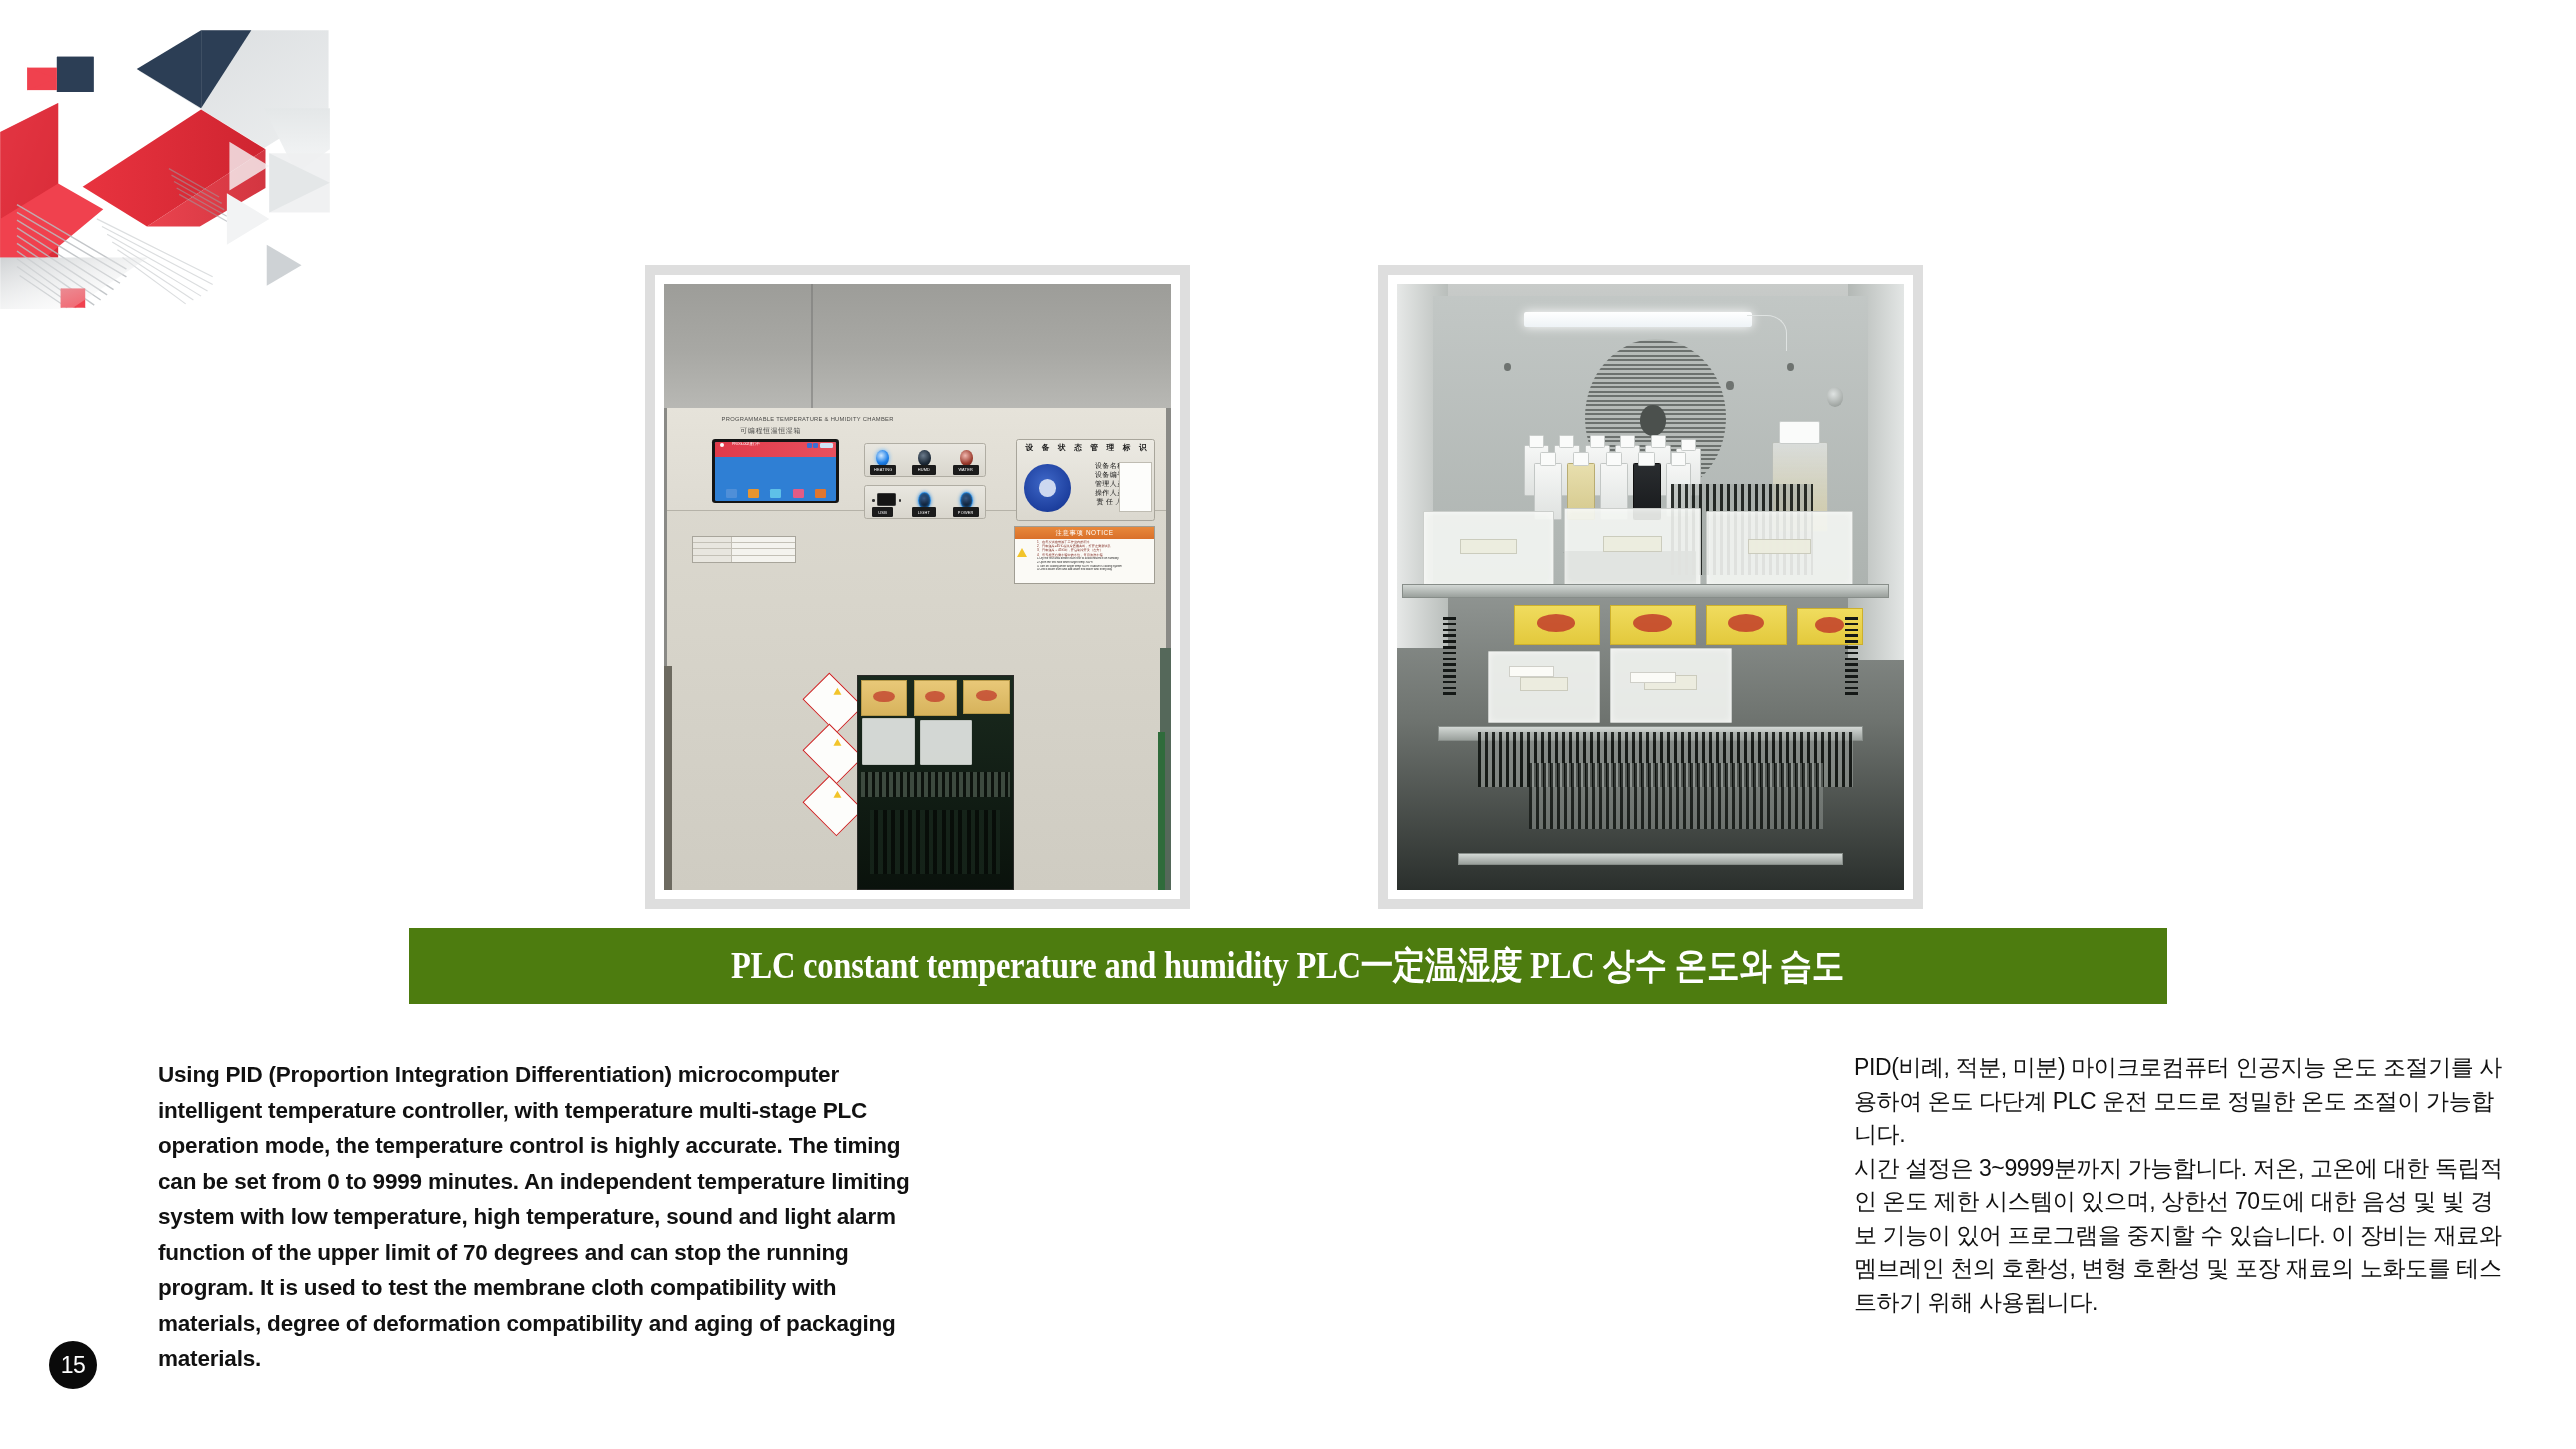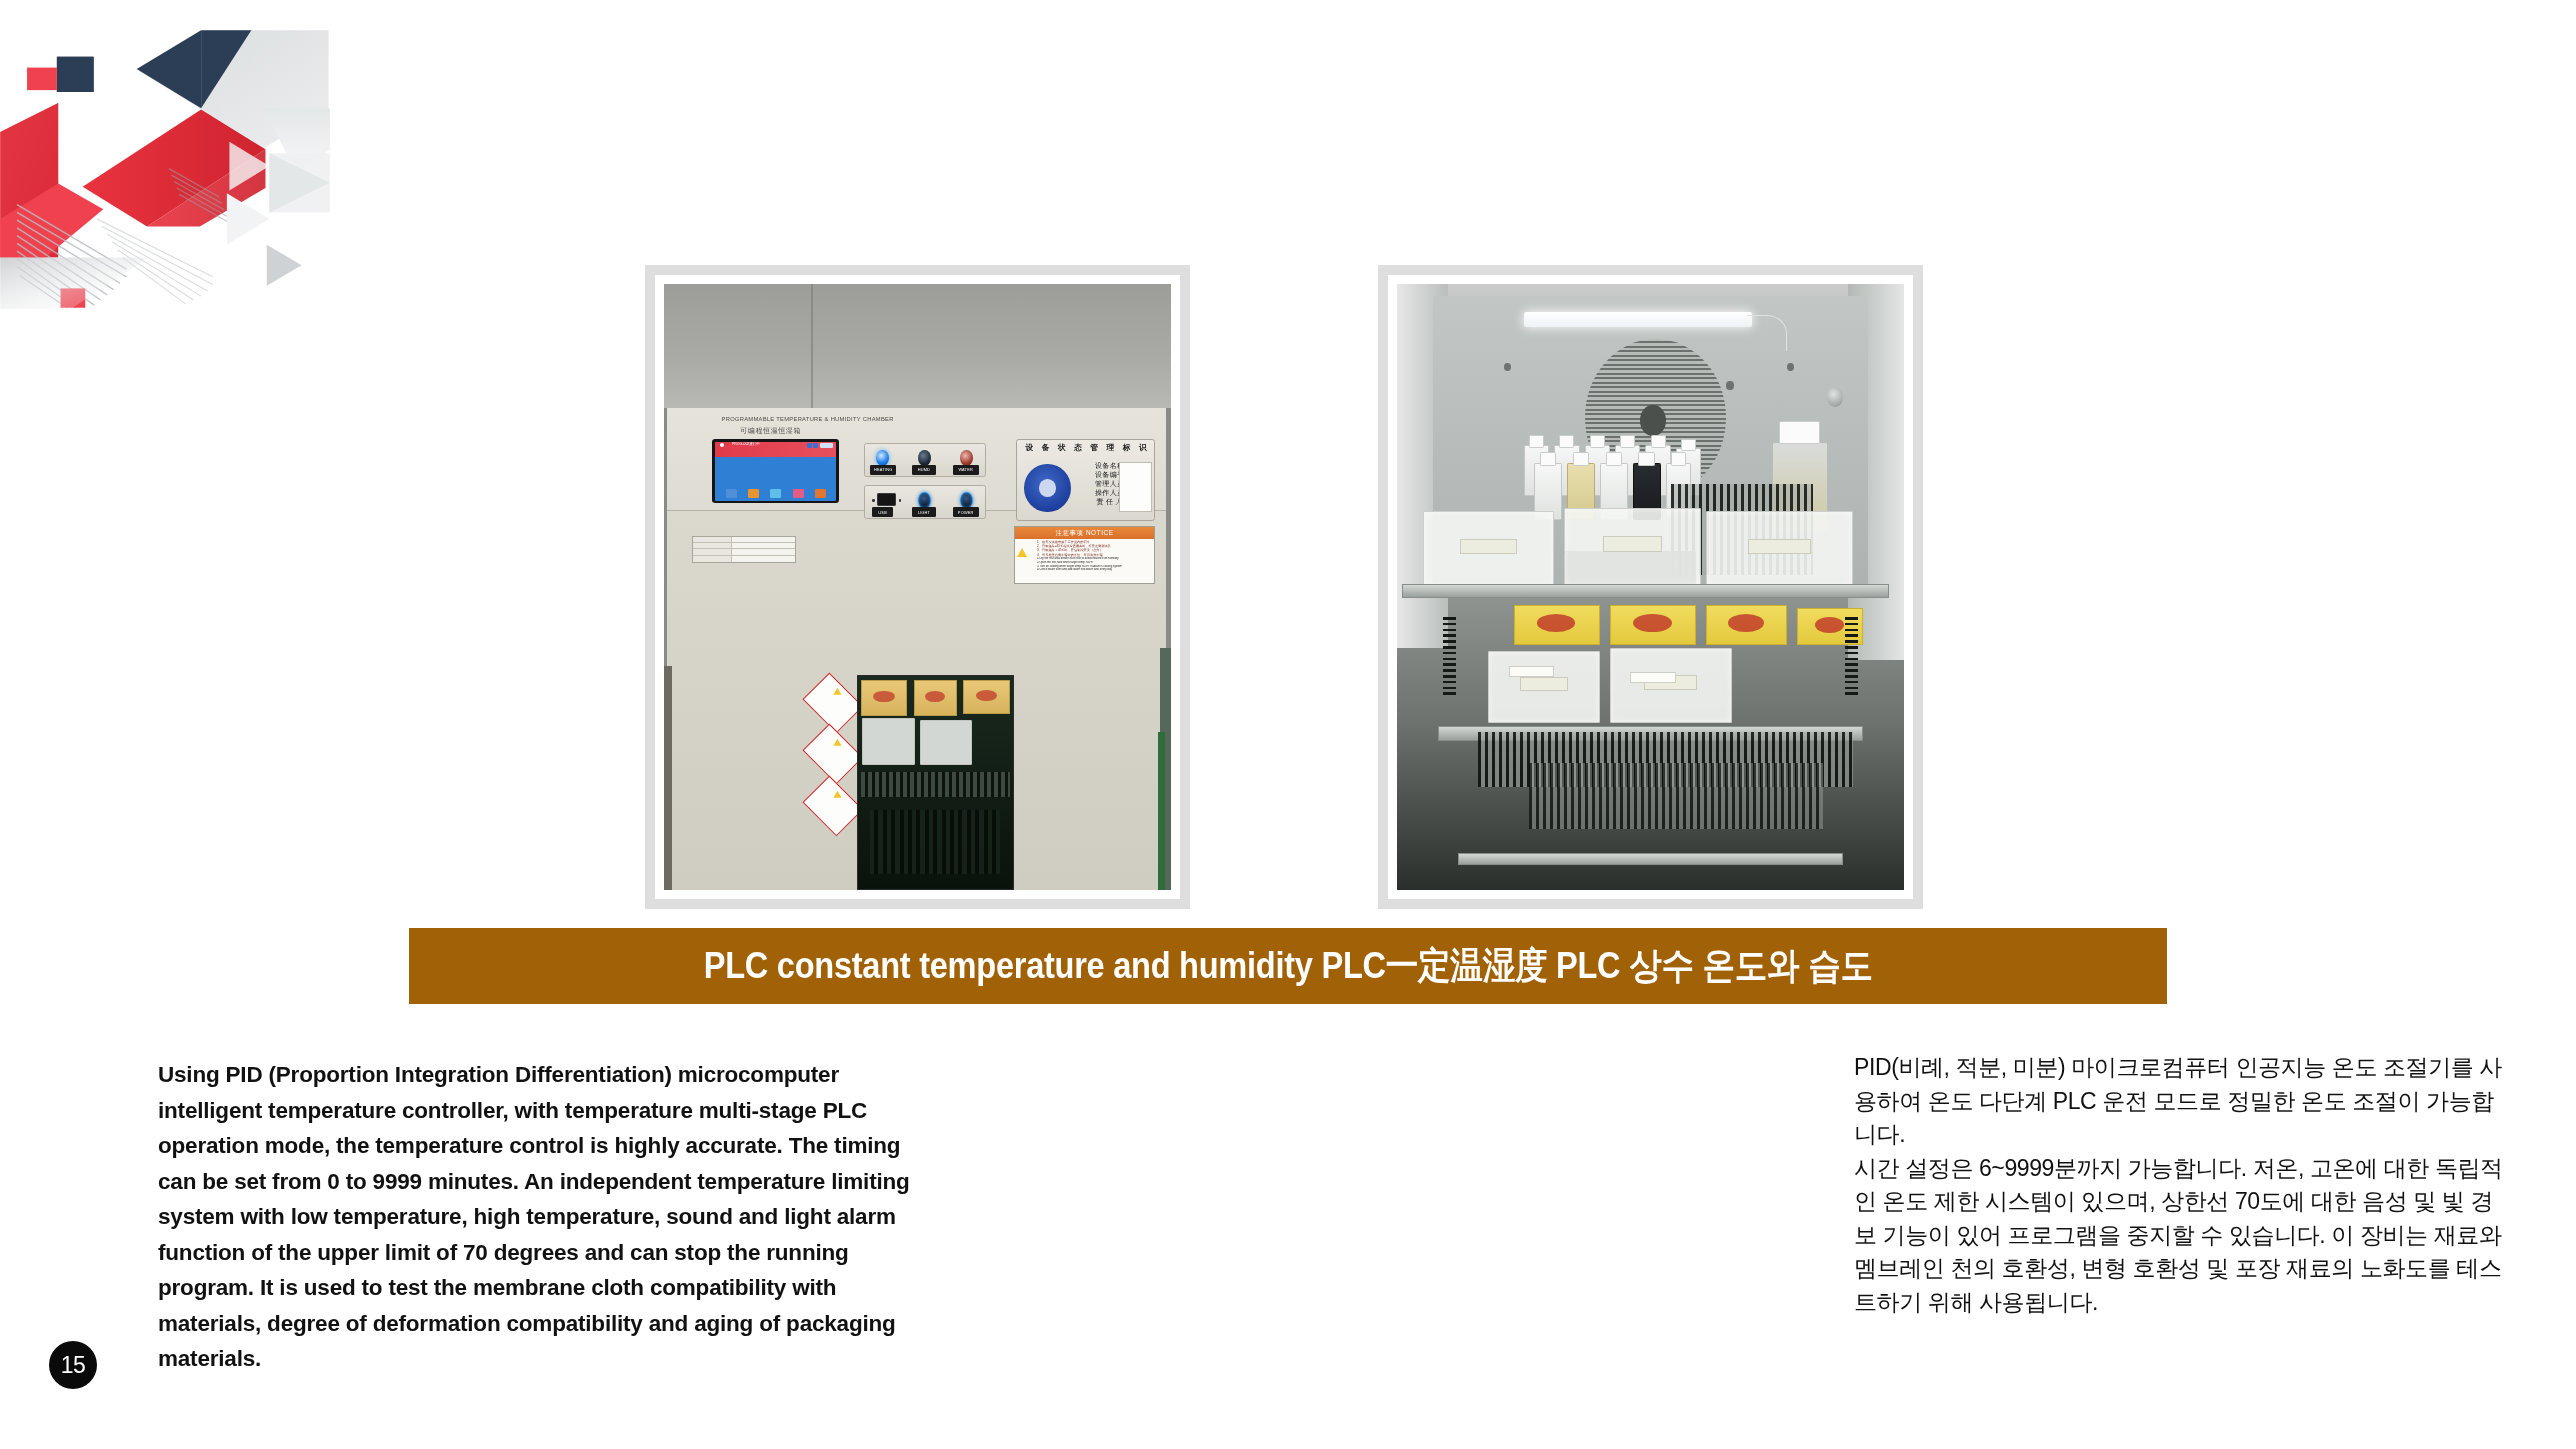--- a/index.html
+++ b/index.html
@@ -84,22 +84,22 @@
     background: #8a8a86;
   }
   #photo-left  { left: 645px; top: 265px; width: 545px; height: 644px; }
   #photo-right { left: 1378px; top: 265px; width: 545px; height: 644px; }
 
   
   #banner {
     position: absolute;
     left: 409px; top: 928px;
     width: 1758px; height: 76px;
-    background: #a16207;
-    display: flex; align-items: center; justify-content: center;
+    background: #4d7c0f;
+    display: flex; align-items: center; justify-content: center; font-family: Liberation Serif, serif;
   }
   #banner-text {
     color: #ffffff;
     font-size: 37px;
     font-weight: bold;
     letter-spacing: -0.3px;
     transform: scaleX(0.88);
     white-space: nowrap;
   }
 
@@ -565,20 +565,20 @@
       </div>
     </div>
   </div>
 
   <div id="banner">
     <div id="banner-text">PLC constant temperature and humidity  PLC一定温湿度  PLC 상수 온도와 습도</div>
   </div>
 
   <div id="col-en">Using PID (Proportion Integration Differentiation) microcomputer intelligent temperature controller, with temperature multi-stage PLC operation mode, the temperature control is highly accurate. The timing can be set from 0 to 9999 minutes. An independent temperature limiting system with low temperature, high temperature, sound and light alarm function of the upper limit of 70 degrees and can stop the running program. It is used to test the membrane cloth compatibility with materials, degree of deformation compatibility and aging of packaging materials.</div>
   <div id="col-ko" style="white-space: pre-line;">PID(비례, 적분, 미분) 마이크로컴퓨터 인공지능 온도 조절기를 사용하여 온도 다단계 PLC 운전 모드로 정밀한 온도 조절이 가능합니다.
-시간 설정은 6~9999분까지 가능합니다. 저온, 고온에 대한 독립적인 온도 제한 시스템이 있으며, 상한선 70도에 대한 음성 및 빛 경보 기능이 있어 프로그램을 중지할 수 있습니다. 이 장비는 재료와 멤브레인 천의 호환성, 변형 호환성 및 포장 재료의 노화도를 테스트하기 위해 사용됩니다.</div>
+시간 설정은 3~9999분까지 가능합니다. 저온, 고온에 대한 독립적인 온도 제한 시스템이 있으며, 상한선 70도에 대한 음성 및 빛 경보 기능이 있어 프로그램을 중지할 수 있습니다. 이 장비는 재료와 멤브레인 천의 호환성, 변형 호환성 및 포장 재료의 노화도를 테스트하기 위해 사용됩니다.</div>
 
   <div id="page-badge">
     <span>15</span>
   </div>
 
 </div>
 
 
 </body></html>

